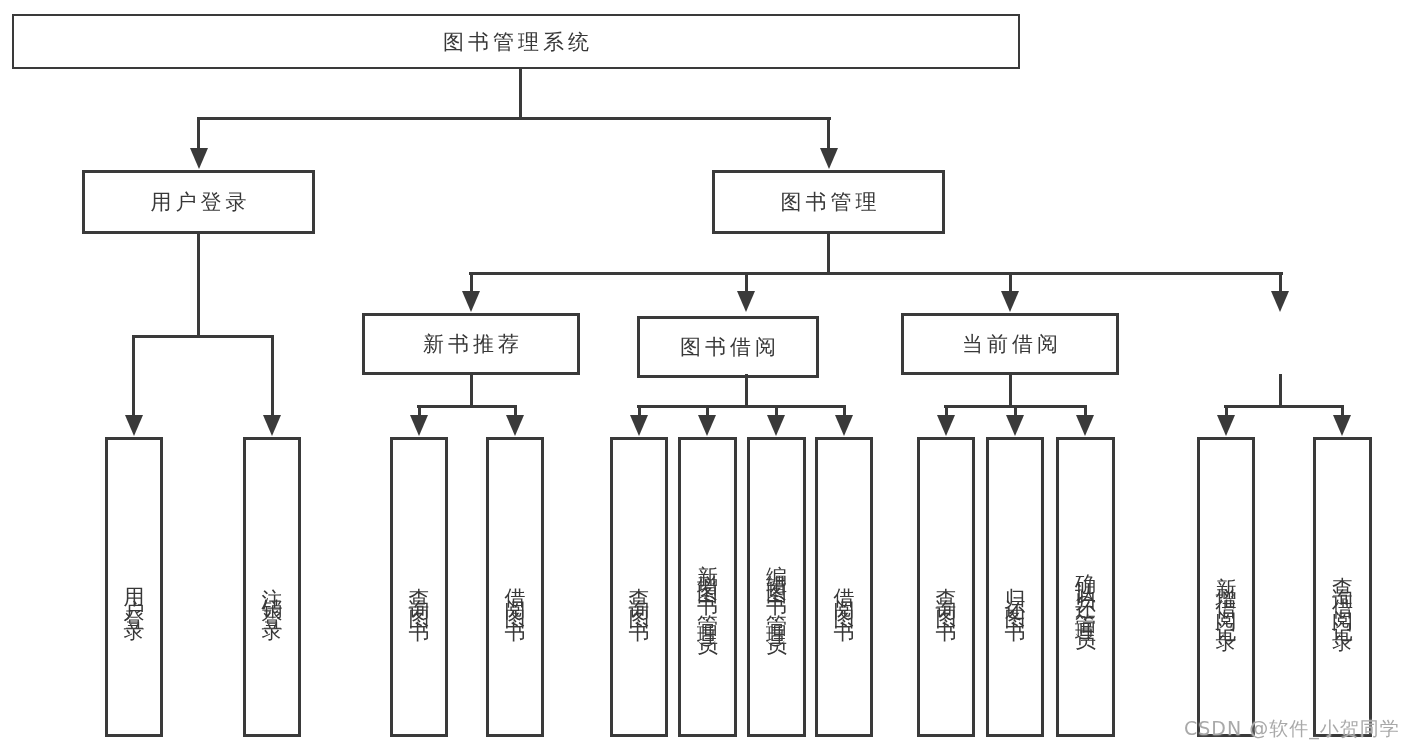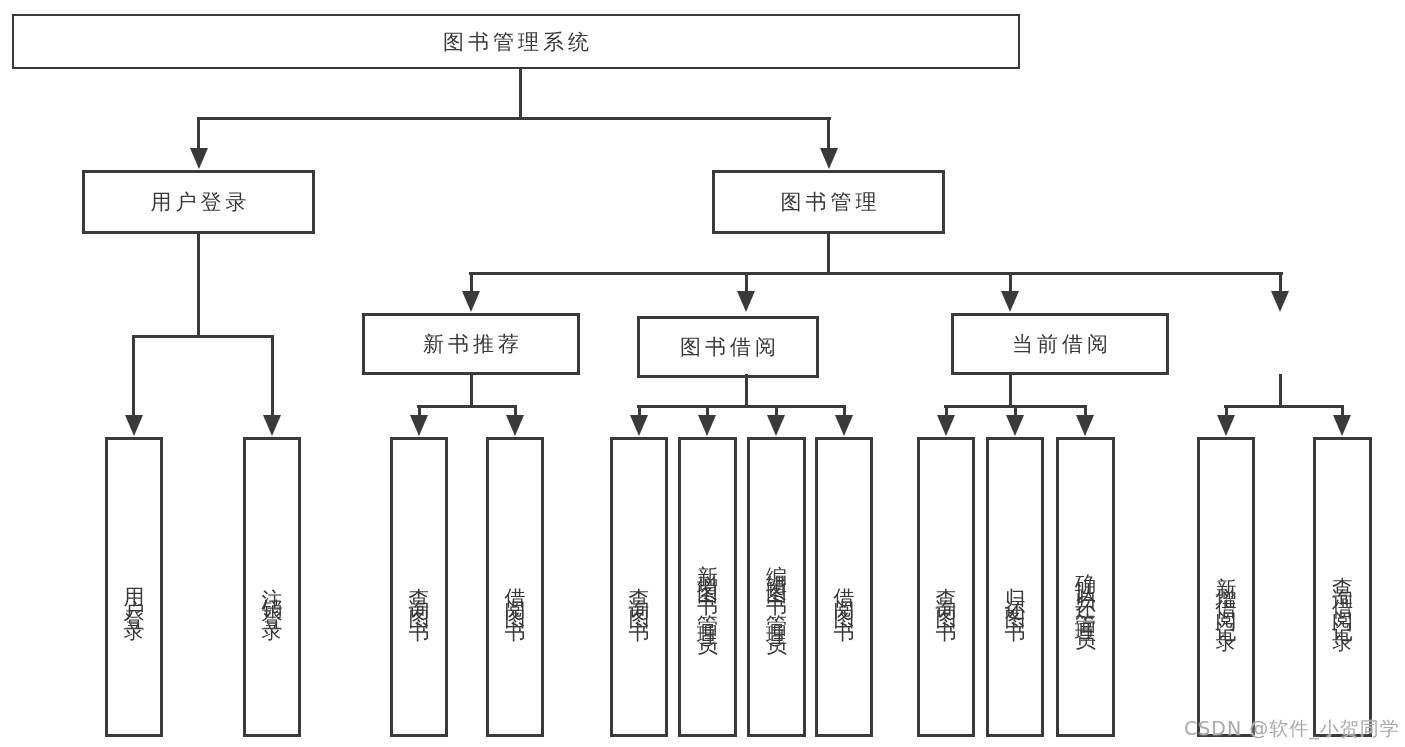--- a/index.html
+++ b/index.html
@@ -43,21 +43,21 @@
   <div class="box" style="left:362px;top:313px;width:218px;height:62px">
     <span class="h-label">新书推荐</span>
   </div>
 
   <div class="box" style="left:712px;top:170px;width:233px;height:64px">
     <span class="h-label">图书管理</span>
   </div>
   <div class="box" style="left:637px;top:316px;width:182px;height:62px">
     <span class="h-label">图书借阅</span>
   </div>
-  <div class="box" style="left:951px;top:313px;width:218px;height:62px">
+  <div class="box" style="left:901px;top:313px;width:218px;height:62px">
     <span class="h-label">当前借阅</span>
   </div>
 
   <div class="box" style="left:105px;top:437px;width:58px;height:300px">
     <span class="v-label">用户登录</span>
   </div>
   <div class="box" style="left:243px;top:437px;width:58px;height:300px">
     <span class="v-label">注销登录</span>
   </div>
   <div class="box" style="left:390px;top:437px;width:58px;height:300px">

